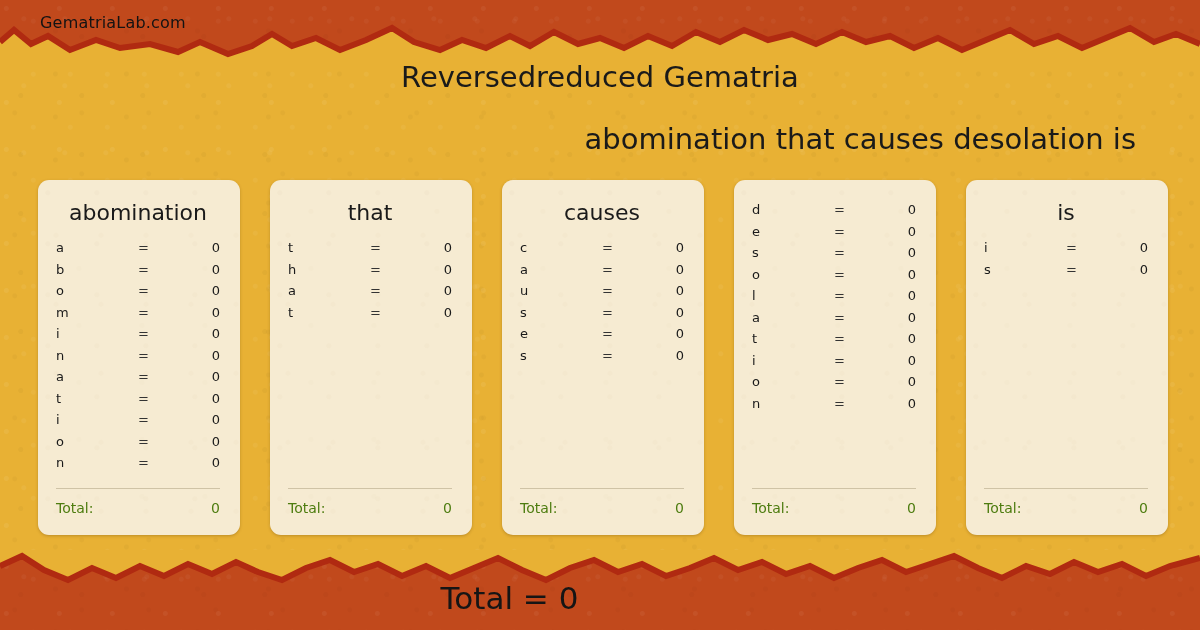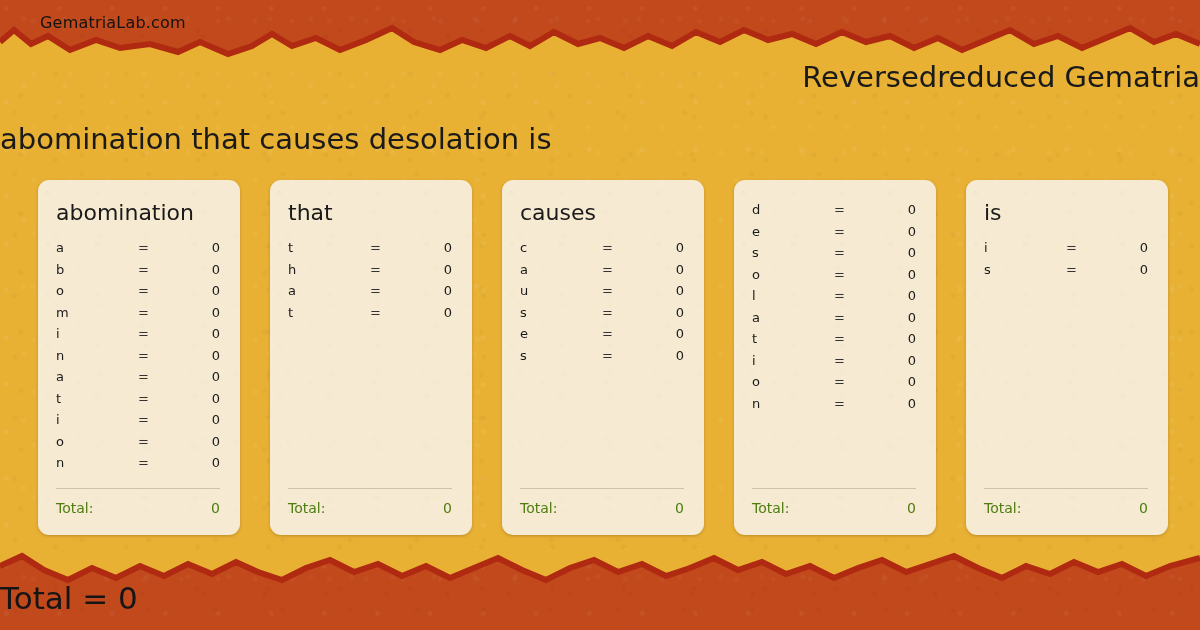--- a/index.html
+++ b/index.html
@@ -78,31 +78,31 @@
     letter-spacing: .2px;
     white-space: nowrap;
   }
 
   
   .title {
     position: absolute;
     left: 0;
     top: 60px;
     width: 1200px;
-    text-align: right;
+    text-align: center;
     font-size: 29px;
     color: #1a1a1a;
     font-weight: 400;
   }
   .subtitle {
     position: absolute;
     left: 0;
     top: 122px;
     width: 1136px;
-    text-align: left;
+    text-align: right;
     font-size: 29px;
     color: #1a1a1a;
     font-weight: 400;
   }
 
   
   .cards {
     position: absolute;
     left: 38px;
     top: 180px;
@@ -130,20 +130,21 @@
       radial-gradient(circle at 65% 55%, rgba(160,130,70,.12) 0 2px, transparent 3px),
       radial-gradient(circle at 40% 80%, rgba(160,130,70,.14) 0 2px, transparent 3px);
     background-size: 49px 51px, 63px 57px, 45px 69px;
   }
   .card-title {
     font-size: 22px;
     color: #1a1a1a;
     line-height: 1;
     margin: 0 0 16px 0;
     white-space: nowrap;
+    text-align: center;
   }
   .rows {
     position: relative;
     z-index: 2;
   }
   .row {
     display: flex;
     align-items: baseline;
     height: 21.5px;
     font-size: 13px;
@@ -184,21 +185,21 @@
   }
   .total-line .lbl { flex: 1 1 auto; }
   .total-line .val { text-align: right; }
 
   
   .grand-total {
     position: absolute;
     left: 0;
     bottom: 14px;
     width: 1019px;
-    text-align: left;
+    text-align: center;
     font-size: 31px;
     color: #151515;
     z-index: 5;
   }
 </style>
 </head>
 <body>
 
 <div class="page">
 

